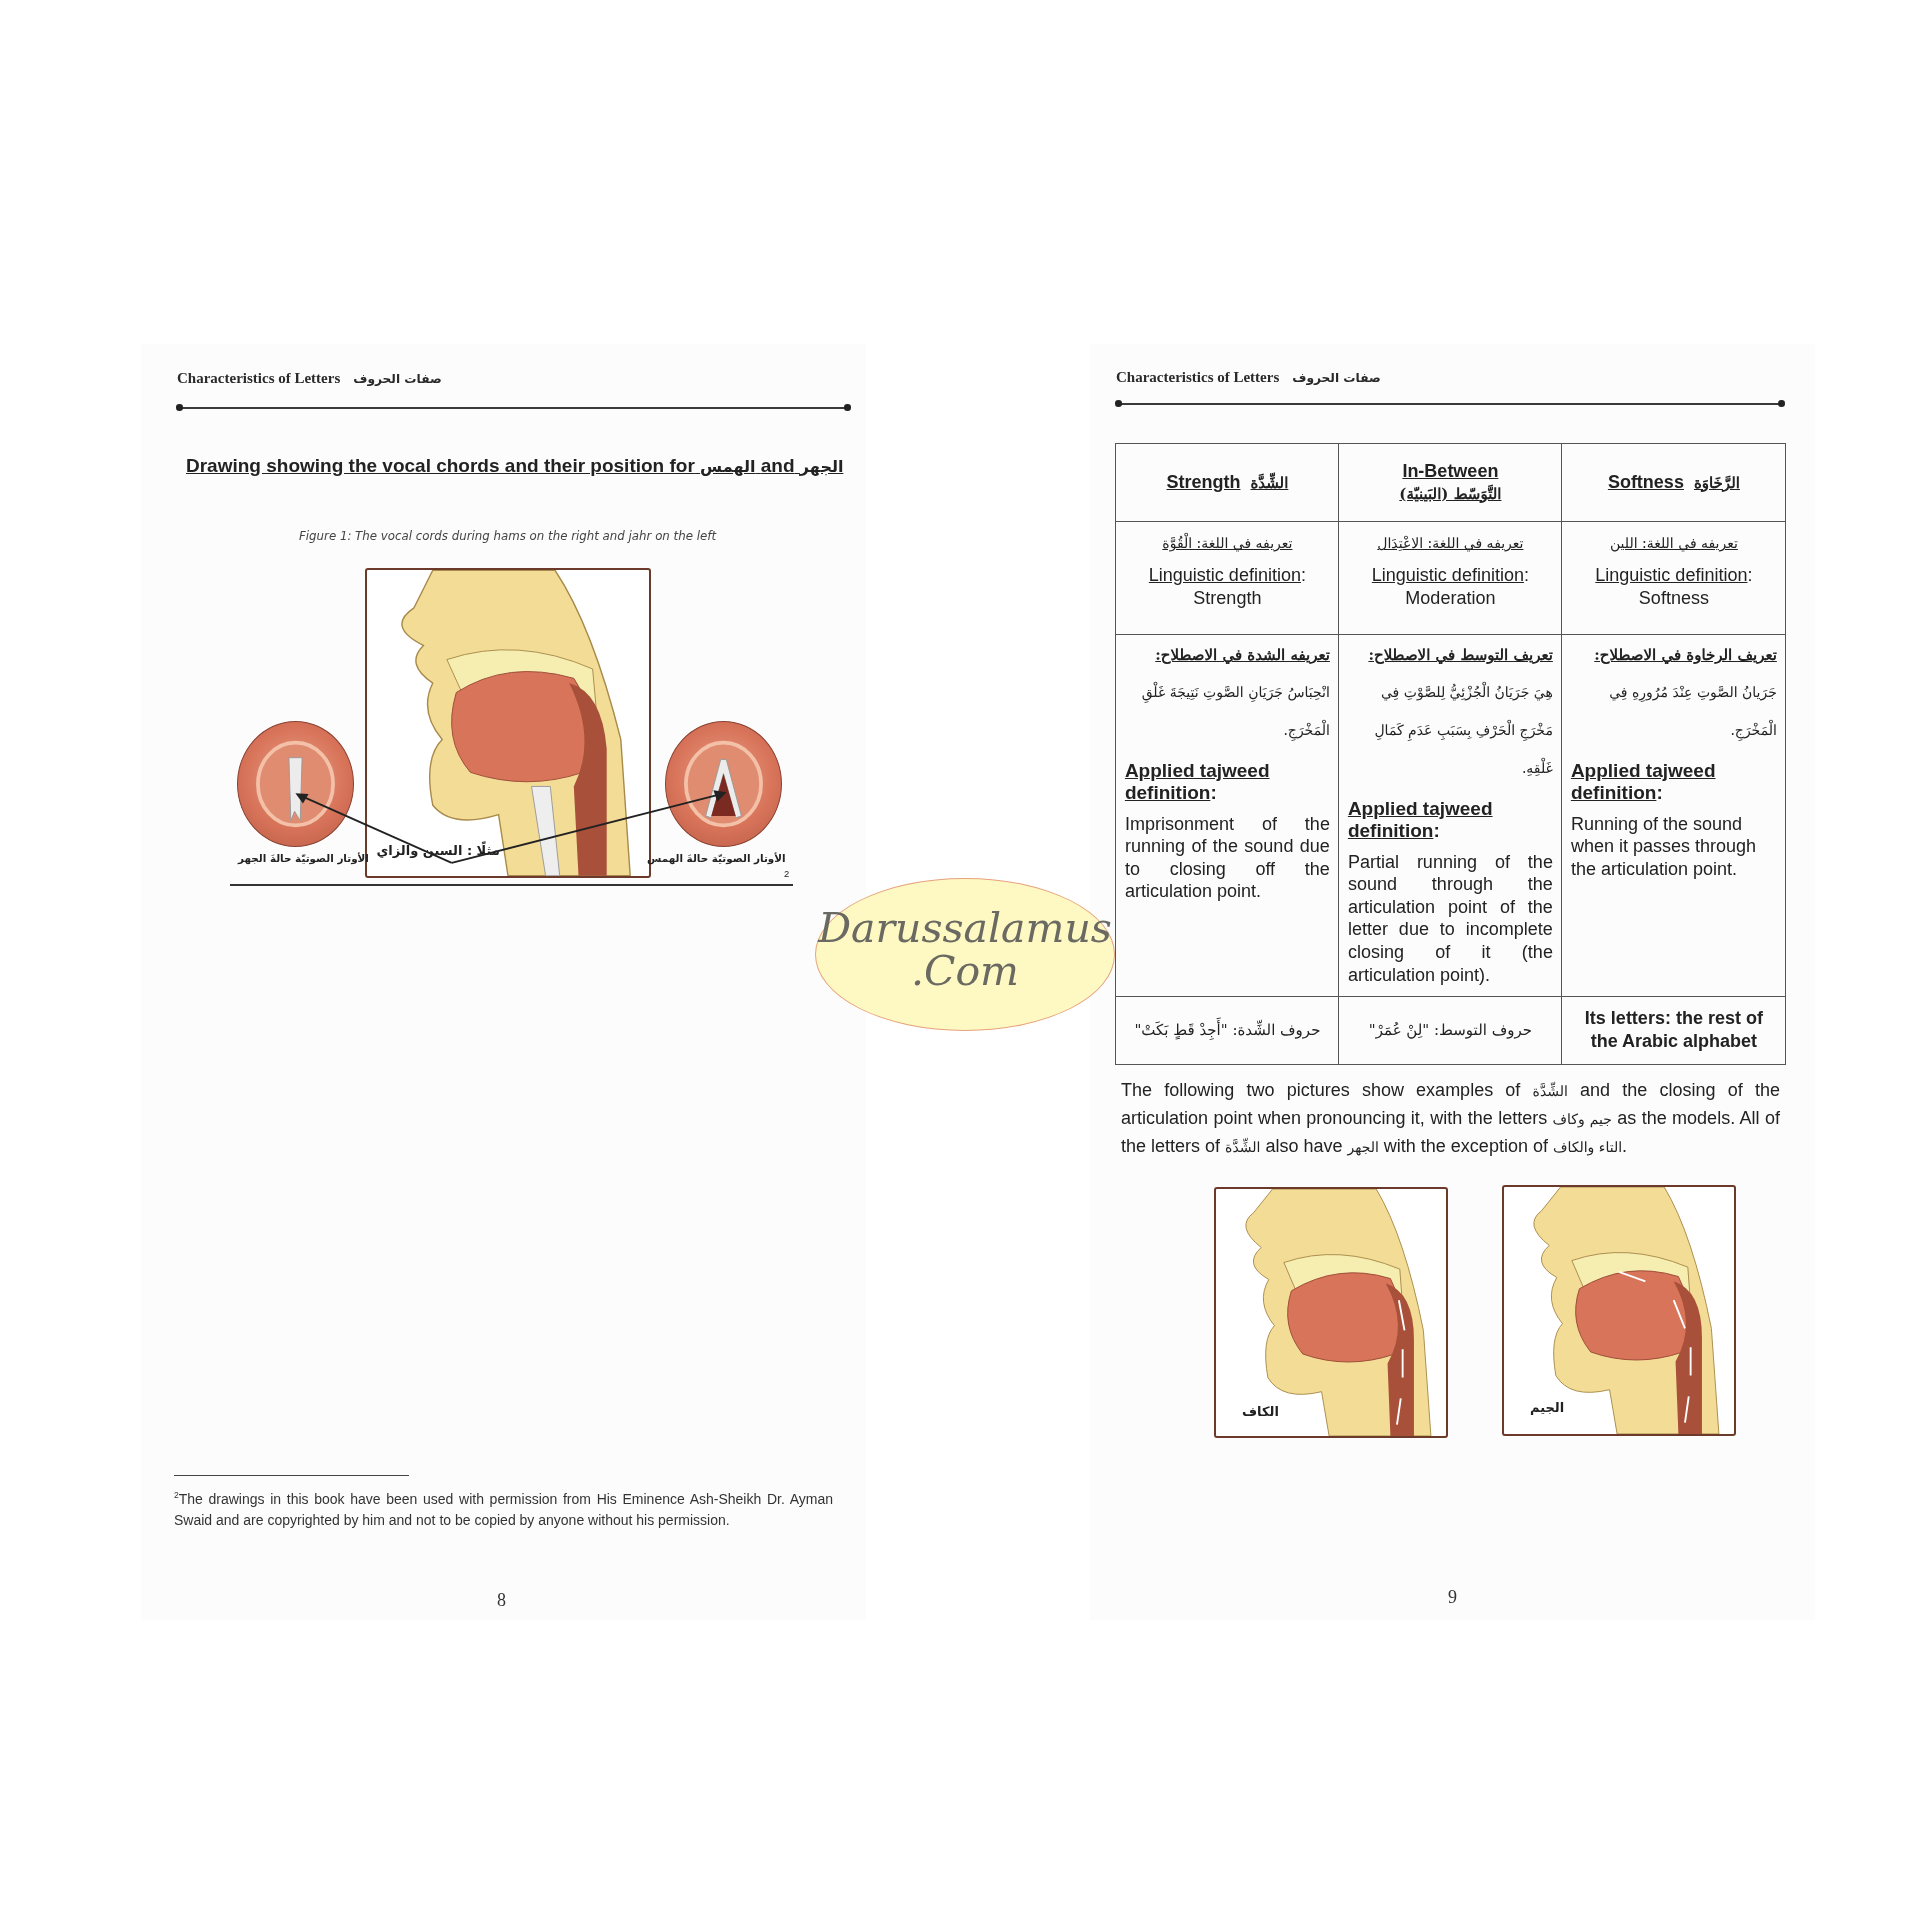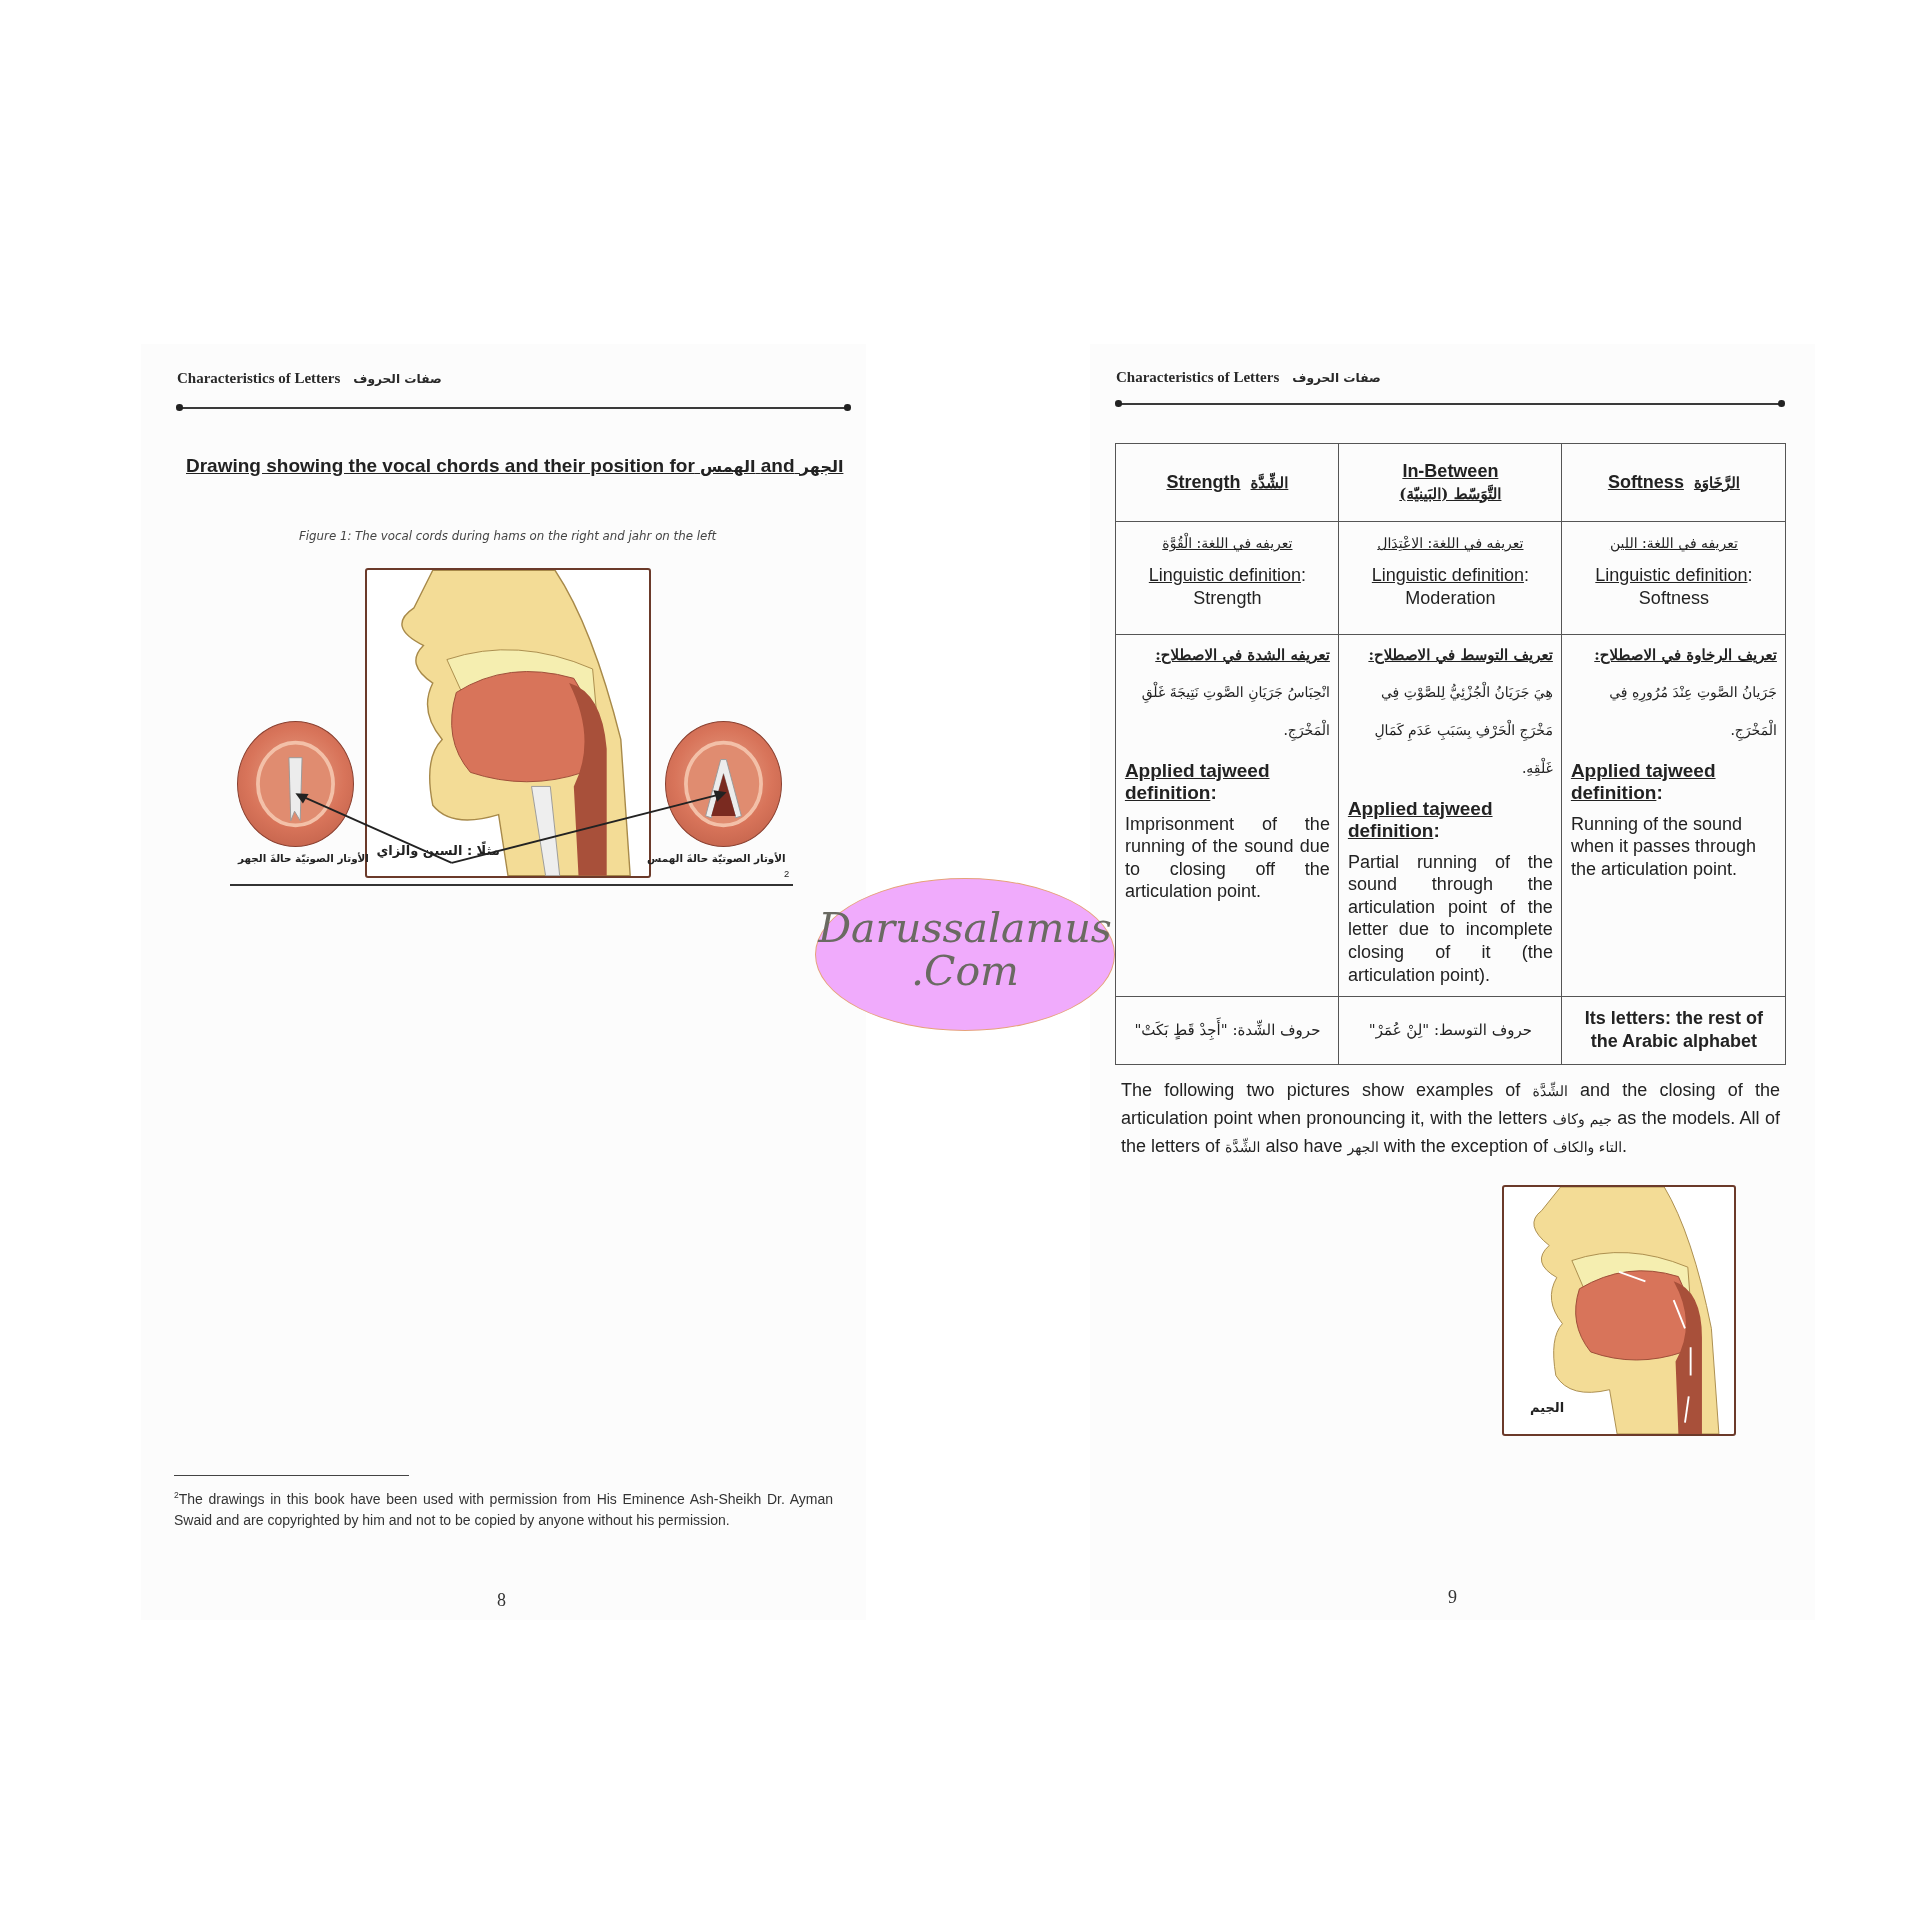--- a/index.html
+++ b/index.html
@@ -24,21 +24,21 @@
   .th-ar { font-family:"DejaVu Serif", serif; font-size:15px; font-weight:bold; text-decoration:underline; }
   .c { text-align:center; }
   .ar { direction:rtl; font-family:"DejaVu Serif", serif; }
   .ar-sub { font-size:14px; text-decoration:underline; display:inline-block; }
   .ar-bold { font-size:15px; font-weight:bold; text-decoration:underline; direction:rtl; text-align:right; }
   .ar-body { font-size:14px; line-height:38px; direction:rtl; text-align:right; margin:5.6px 0 11.3px; }
   .u { text-decoration:underline; }
   .applied { font-weight:bold; font-size:19px; line-height:22.6px; }
   .justify { text-align:justify; }
   .para { font-size:18px; line-height:27px; color:#222; text-align:justify; }
-  .watermark { position:absolute; border-radius:50%; background:#f0abfc; border:1.9px solid #e6a27a; text-align:center; font-family:"DejaVu Serif", serif; font-style:italic; color:#6a6a62; }
+  .watermark { position:absolute; border-radius:50%; background:#fef9c3; border:1.9px solid #e6a27a; text-align:center; font-family:"DejaVu Serif", serif; font-style:italic; color:#6a6a62; }
 </style>
 </head>
 <body>
 
 <div class="page" style="left:141px;top:344px;width:725px;height:1276px;">
   <div class="abs hdr" style="left:36px;top:26px;">
     <span>Characteristics of Letters</span><span class="ar">صفات الحروف</span>
   </div>
   <div class="rule" style="left:38px;top:63px;width:669px;"></div>
 
@@ -158,20 +158,34 @@
       <td class="c ar" style="vertical-align:middle;font-size:15px;">حروف التوسط: "لِنْ عُمَرْ"</td>
       <td class="c" style="vertical-align:middle;font-weight:bold;">Its letters: the rest of the Arabic alphabet</td>
     </tr>
   </tbody>
     </table>
 
   <div class="abs para" style="left:31px;top:733px;width:659px;">
     <span>The following two pictures show examples of </span><span class="ar" style="font-size:14px;">الشِّدَّة</span><span> and the closing of the articulation point when pronouncing it, with the letters </span><span class="ar" style="font-size:14px;">جيم وكاف</span><span> as the models. All of the letters of </span><span class="ar" style="font-size:14px;">الشِّدَّة</span><span> also have </span><span class="ar" style="font-size:14px;">الجهر</span><span> with the exception of </span><span class="ar" style="font-size:14px;">التاء والكاف</span><span>.</span>
   </div>
 
+  <div class="illbox" style="left:124px;top:843px;width:230px;height:247px;">
+    <svg width="230" height="247" viewBox="0 0 244 262">
+      <path d="M60 0 L170 0 Q200 50 220 150 L228 262 L120 262 L112 215 Q70 225 55 200 Q48 160 62 145 Q42 120 56 96 Q28 80 48 62 Q20 40 40 25 Z" fill="#f3dc96" stroke="#a88a4a"></path>
+      <path d="M72 78 Q130 58 195 85 L198 125 Q160 95 90 120 Z" fill="#f5eeb0" stroke="#a88a4a"></path>
+      <path d="M80 108 Q130 78 185 95 Q205 135 190 175 Q140 192 92 175 Q68 145 80 108 Z" fill="#d8745a" stroke="#9a4a36"></path>
+      <path d="M180 100 Q210 110 210 160 L210 262 L185 262 L182 185 Q205 145 180 100 Z" fill="#a8503a"></path>
+      <g stroke="#fff" stroke-width="2" fill="#fff">
+        <line x1="200" y1="150" x2="194" y2="118"></line>
+          <line x1="198" y1="200" x2="198" y2="170"></line>
+          <line x1="192" y1="250" x2="196" y2="222"></line>
+      </g>
+    </svg>
+    <div class="abs arlabel" style="left:26px;top:215px;font-size:13px;">الكاف</div>
+  </div>
   <div class="illbox" style="left:368px;top:841px;width:230px;height:247px;margin-left:44px;">
     <svg width="230" height="247" viewBox="0 0 244 262">
       <path d="M60 0 L170 0 Q200 50 220 150 L228 262 L120 262 L112 215 Q70 225 55 200 Q48 160 62 145 Q42 120 56 96 Q28 80 48 62 Q20 40 40 25 Z" fill="#f3dc96" stroke="#a88a4a"></path>
       <path d="M72 78 Q130 58 195 85 L198 125 Q160 95 90 120 Z" fill="#f5eeb0" stroke="#a88a4a"></path>
       <path d="M80 108 Q130 78 185 95 Q205 135 190 175 Q140 192 92 175 Q68 145 80 108 Z" fill="#d8745a" stroke="#9a4a36"></path>
       <path d="M180 100 Q210 110 210 160 L210 262 L185 262 L182 185 Q205 145 180 100 Z" fill="#a8503a"></path>
       <g stroke="#fff" stroke-width="2">
         <line x1="150" y1="100" x2="122" y2="90"></line>
           <line x1="192" y1="150" x2="180" y2="120"></line>
           <line x1="198" y1="200" x2="198" y2="170"></line>

